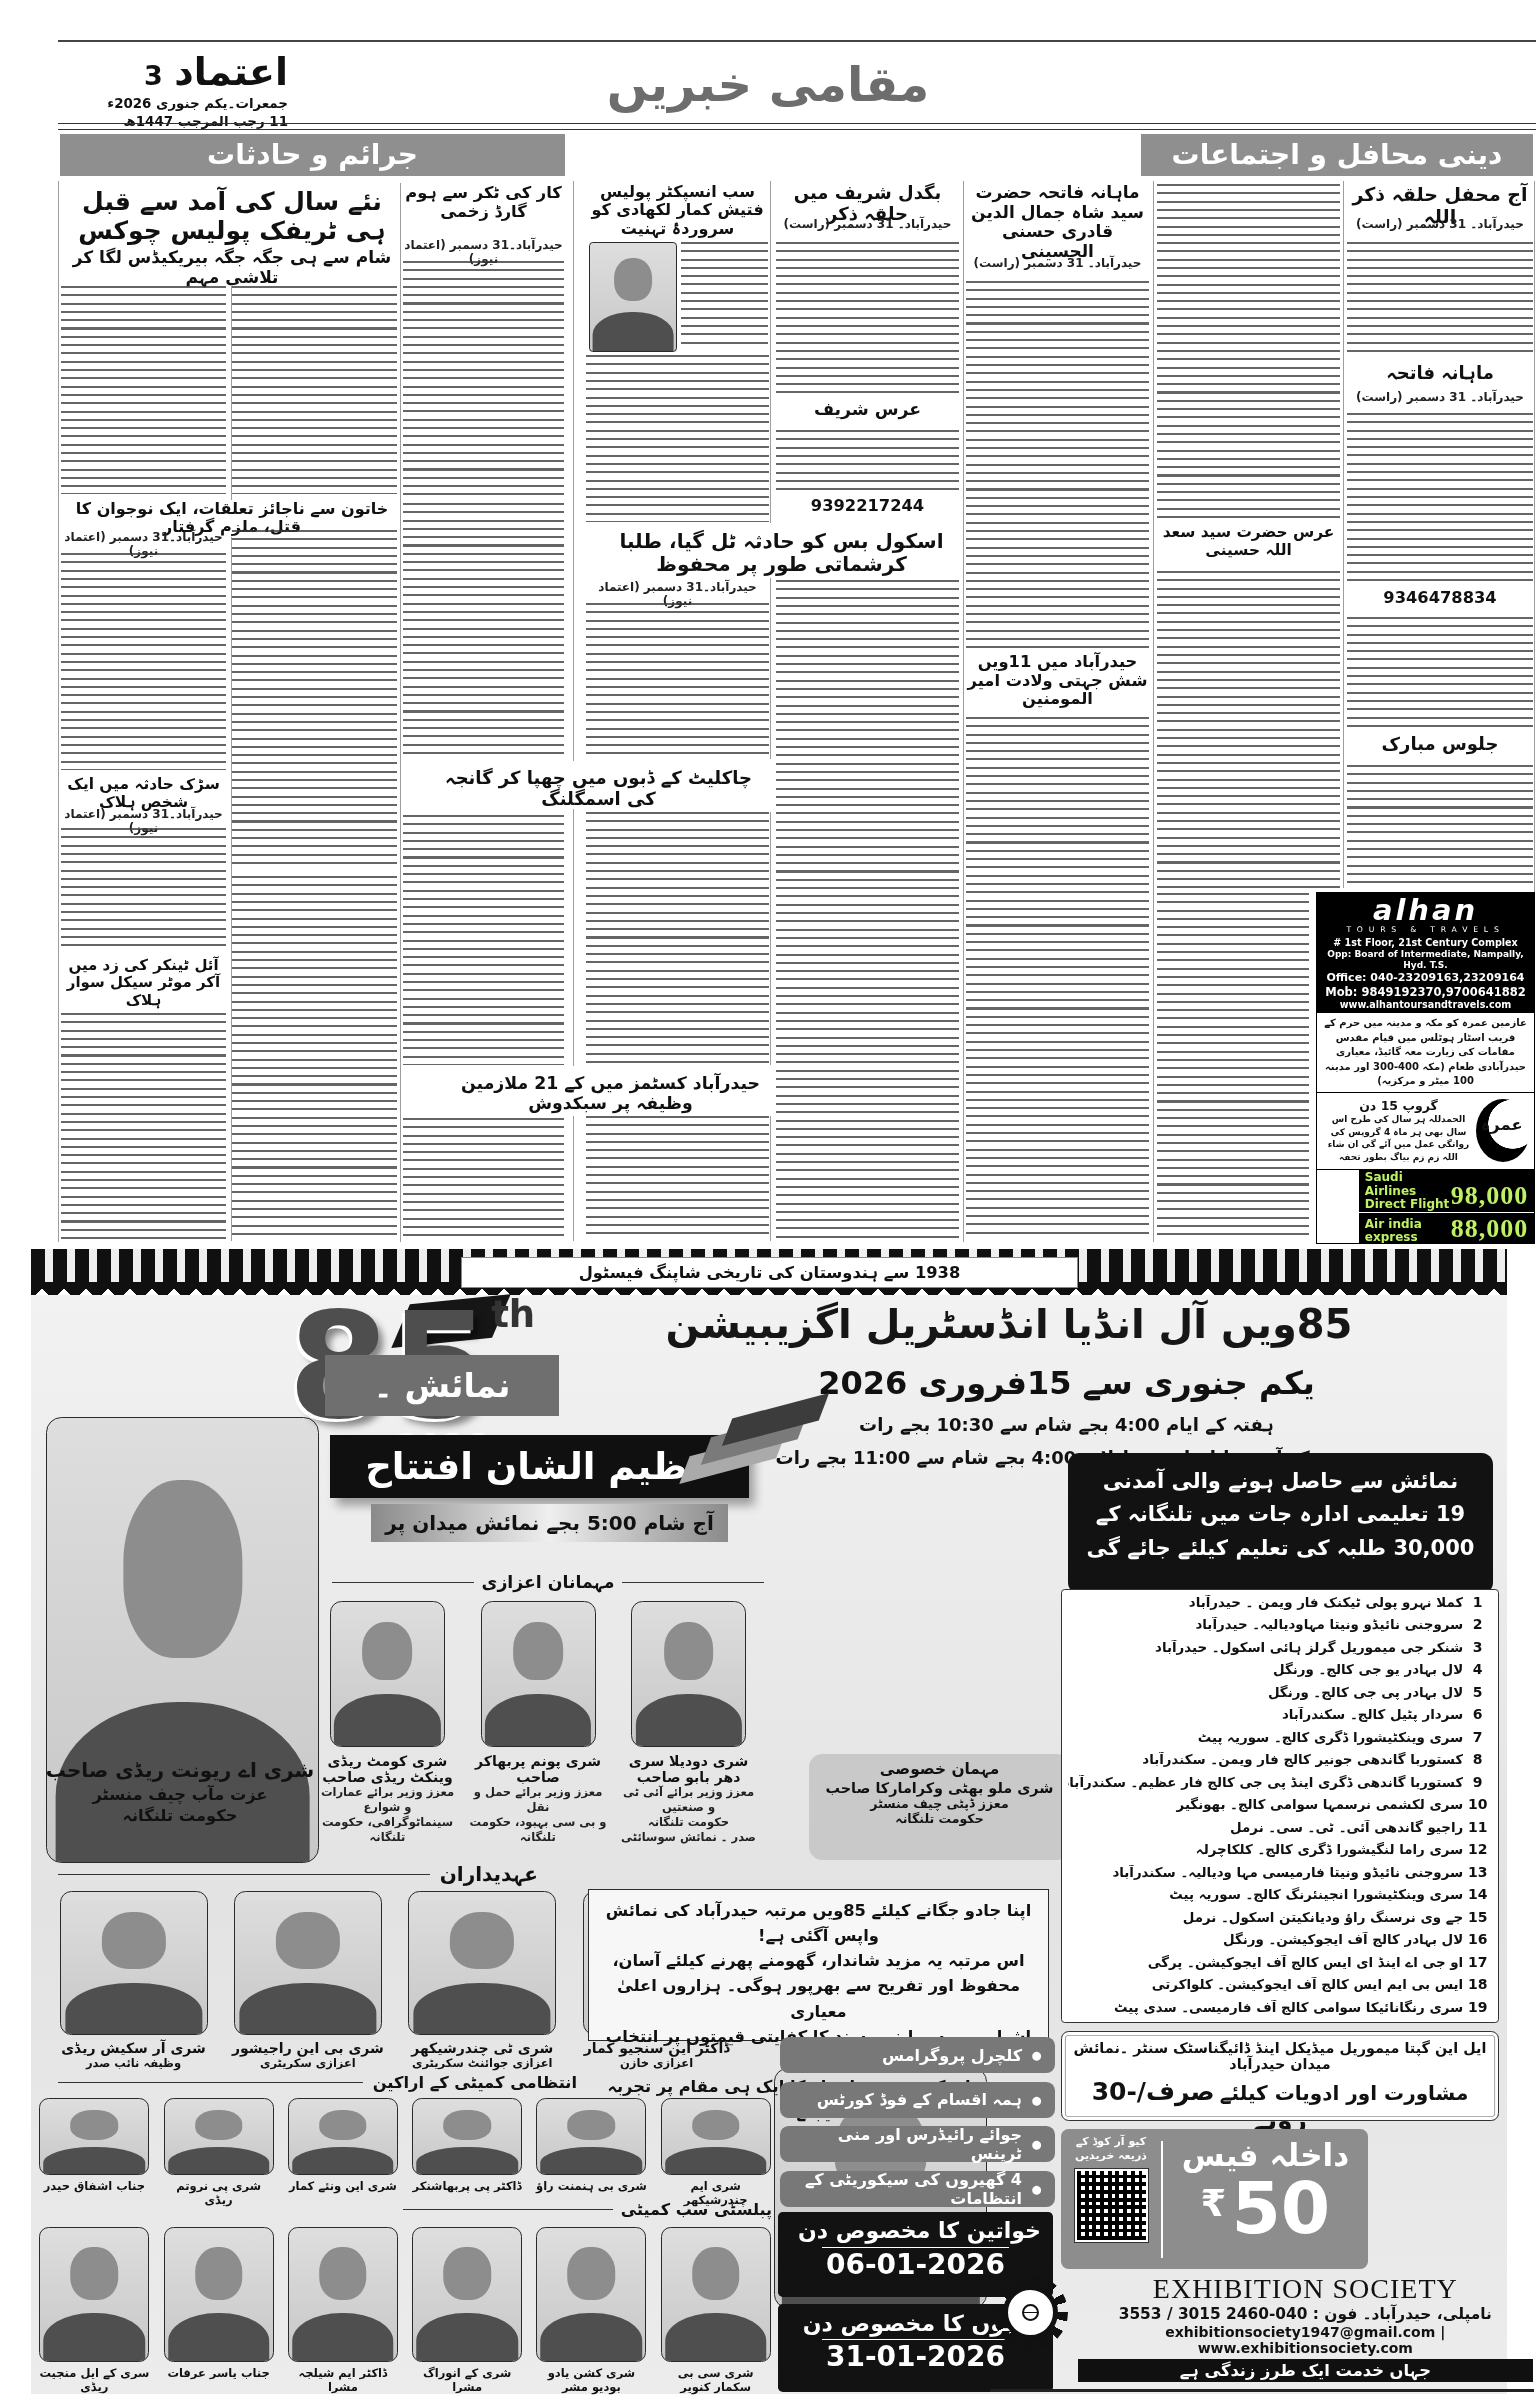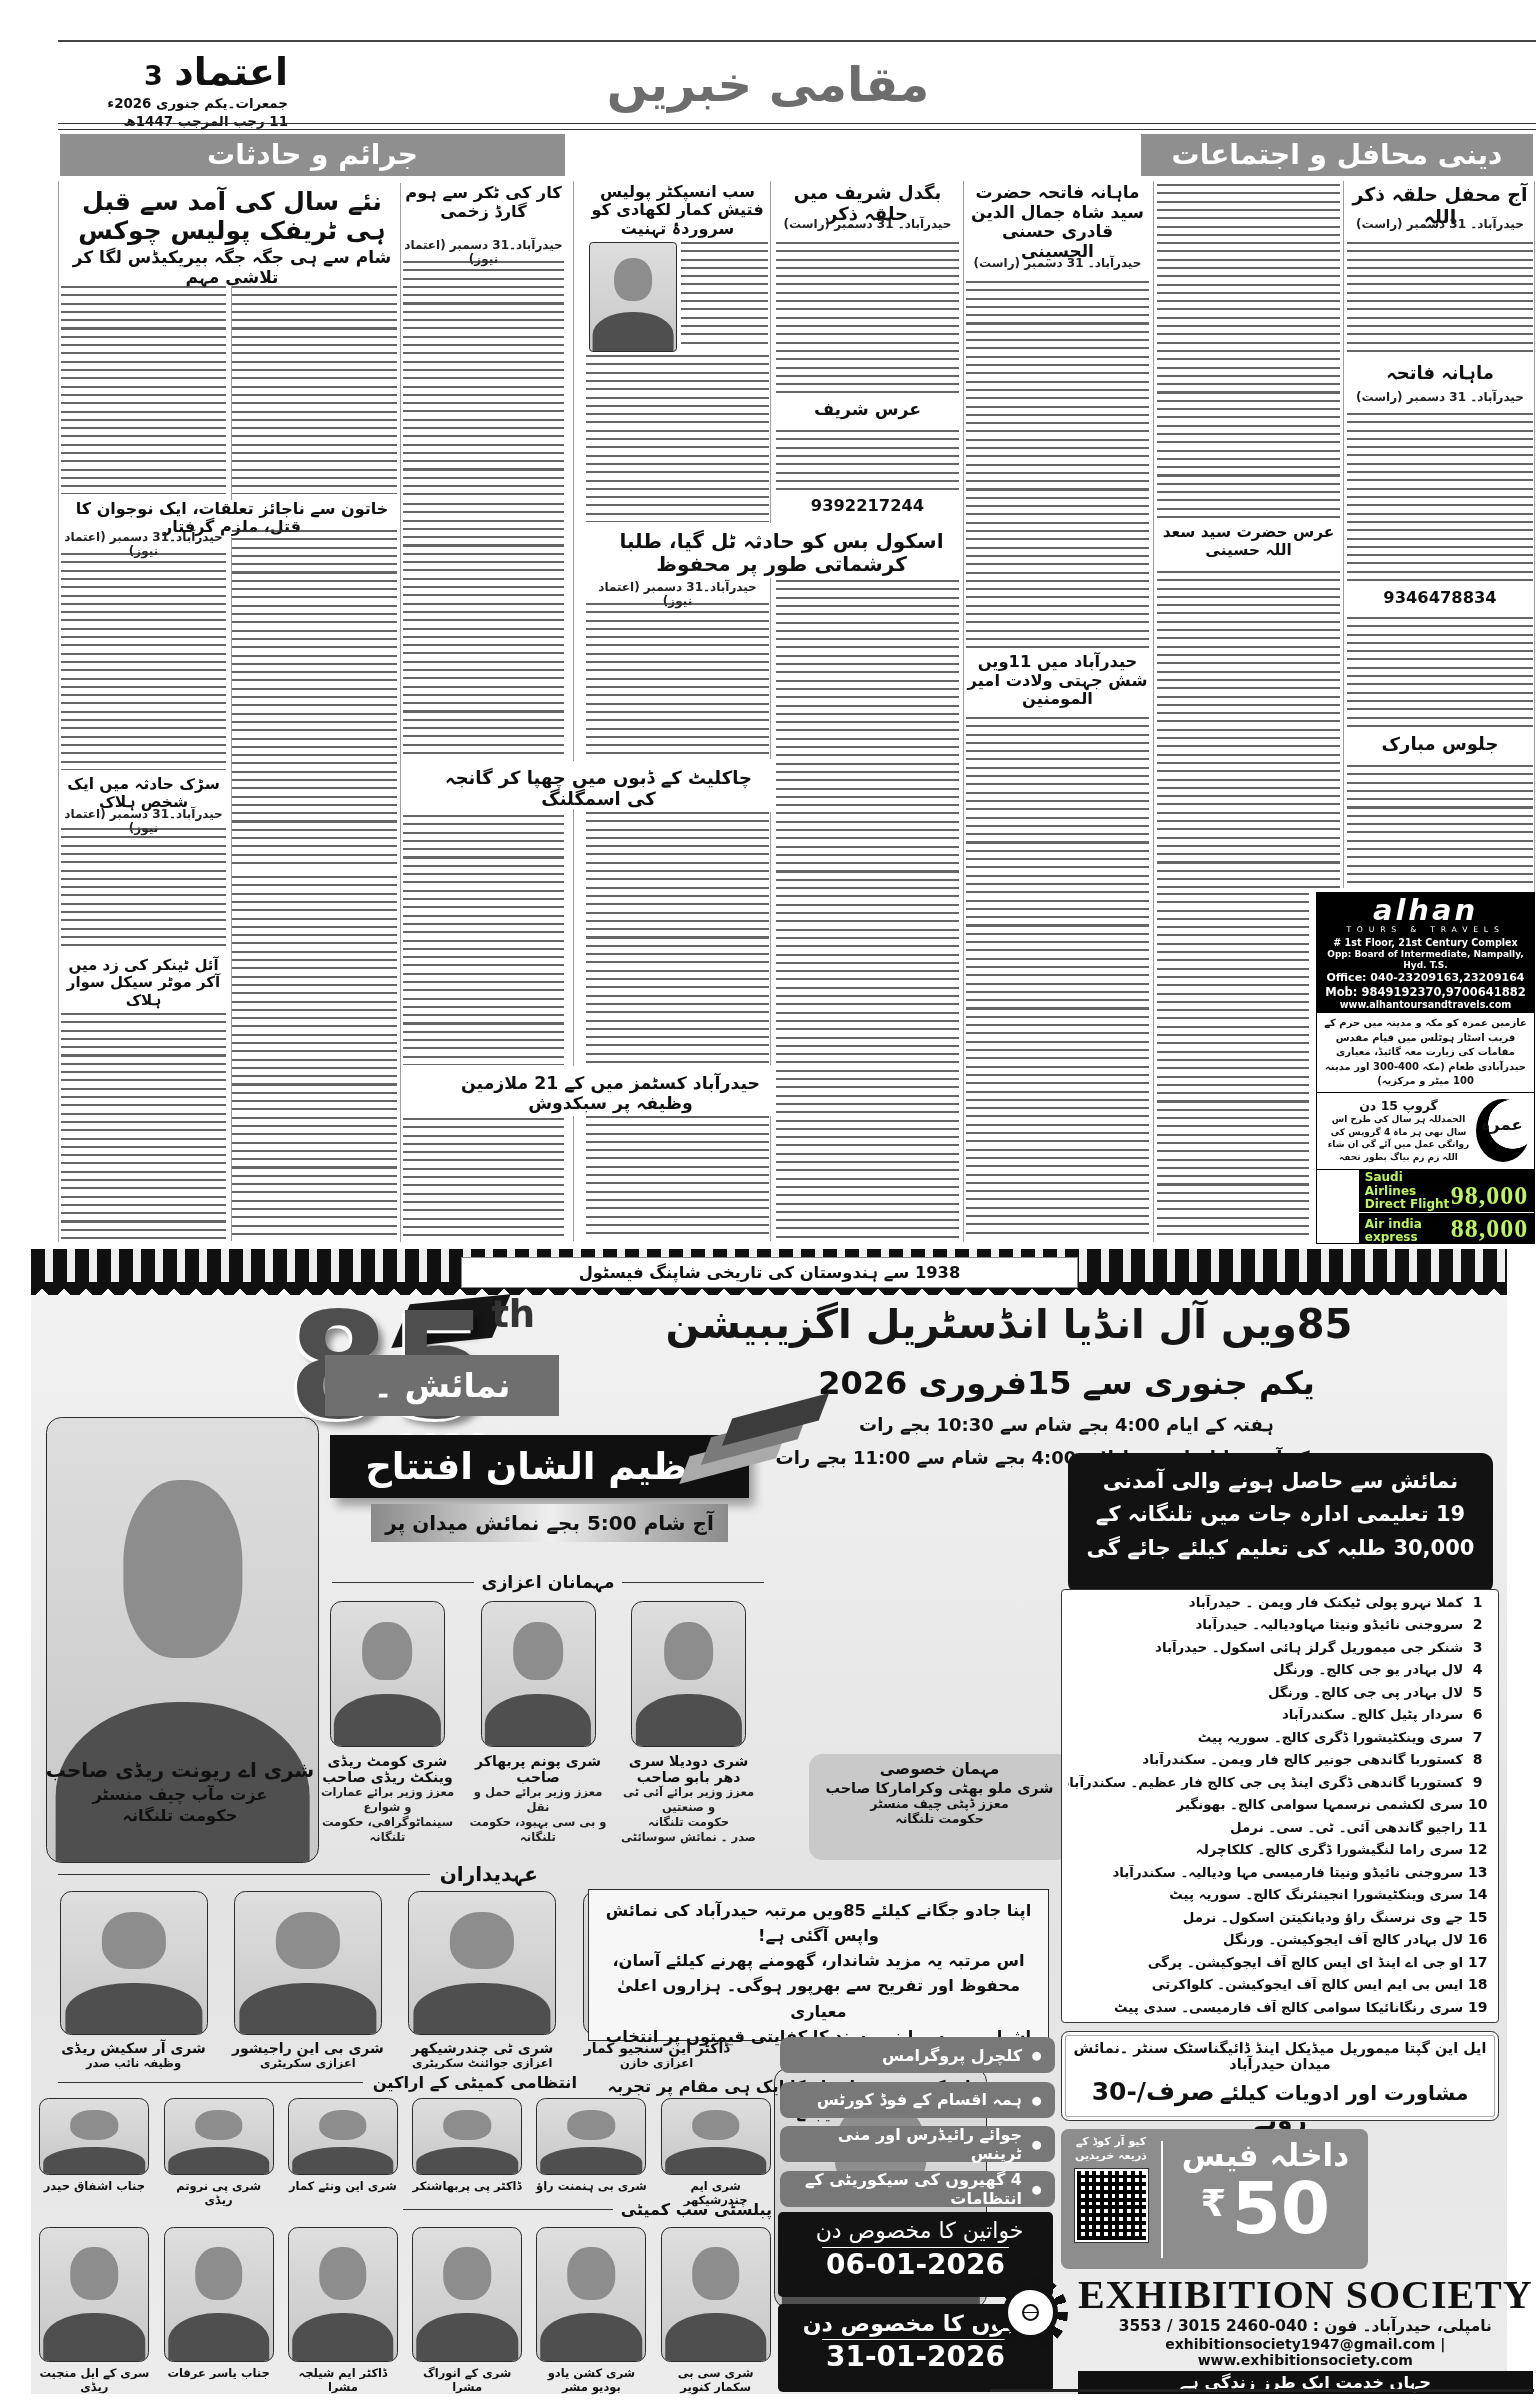--- a/index.html
+++ b/index.html
@@ -400,21 +400,21 @@
         <span>جوائے رائیڈرس اور منی ٹرینس</span>
       </div>
 
       <div class="pill">
         <span class="dot">●</span>
         <span>4 گھیروں کی سیکوریٹی کے انتظامات</span>
       </div>
     </div>
 
   <div class="abs blackbox ctr rtl" style="left:778px;top:2212px;width:275px;height:85px;">
-    <div style="font-weight:normal;font-size:22px;padding-top:5.8px;padding-left:8px;">خواتین کا مخصوص دن</div>
+    <div style="font-weight:bold;font-size:22px;padding-top:5.8px;padding-left:8px;">خواتین کا مخصوص دن</div>
     <div style="font-weight:bold;font-size:28px;border-top:1.9px solid #fff;margin:3.8px 44px 0;">06-01-2026</div>
   </div>
   <div class="abs blackbox ctr rtl" style="left:778px;top:2304px;width:275px;height:88px;">
     <div style="font-weight:bold;font-size:22px;padding-top:6.7px;">بچوں کا مخصوص دن</div>
     <div style="font-weight:bold;font-size:28px;border-top:1.9px solid #fff;margin:3.8px 44px 0;">31-01-2026</div>
   </div>
 
   <div class="abs blackbox ctr rtl" style="left:1068px;top:1453px;width:425px;height:129px;border-radius:11.5px;padding-top:11.5px;">
     <div style="font-weight:bold;font-size:21px;line-height:1.6;">نمائش سے حاصل ہونے والی آمدنی</div>
     <div style="font-weight:bold;font-size:21px;line-height:1.6;">19 تعلیمی ادارہ جات میں تلنگانہ کے</div>
@@ -538,21 +538,21 @@
     <div style="width:1.9px;background:#fff;margin:11.5px 0;"></div>
     <div style="width:100px;text-align:center;padding-top:5.8px;border-radius:23px;">
       <div class="rtl" style="font-weight:bold;font-size:11px;line-height:1.3;padding:0 3.8px;">کیو آر کوڈ کے ذریعہ خریدیں</div>
       <div class="qr" style="width:69px;height:69px;margin:5.8px auto 0;"></div>
     </div>
   </div>
 
   <div class="abs" style="left:993px;top:2275px;width:540px;display:flex;align-items:flex-start;gap:9.6px;">
     <div class="gear"></div>
     <div style="flex:1;text-align:center;">
-      <div style="font-family:'Liberation Serif','DejaVu Serif',serif;font-weight:bold;font-size:40px;letter-spacing:1px;line-height:1;">EXHIBITION SOCIETY</div>
+      <div style="font-family:'Liberation Serif','DejaVu Serif',serif;font-weight:normal;font-size:28px;letter-spacing:1px;line-height:1;">EXHIBITION SOCIETY</div>
       <div class="rtl" style="font-weight:bold;font-size:15.4px;margin-top:1.9px;">نامپلی، حیدرآباد۔ فون : 040-2460 3015 / 3553</div>
       <div style="font-size:14px;font-weight:bold;margin-top:1px;">
         <span>exhibitionsociety1947@gmail.com</span>
         <span>|</span>
         <span>www.exhibitionsociety.com</span>
       </div>
       <div class="rtl" style="background:#101010;color:#fff;font-weight:bold;font-size:16.3px;margin-top:2.9px;padding:1.9px 0;">جہاں خدمت ایک طرز زندگی ہے</div>
     </div>
   </div>
   <div class="abs" style="left:990px;top:2389px;width:544px;height:2.9px;background:#222;"></div>

